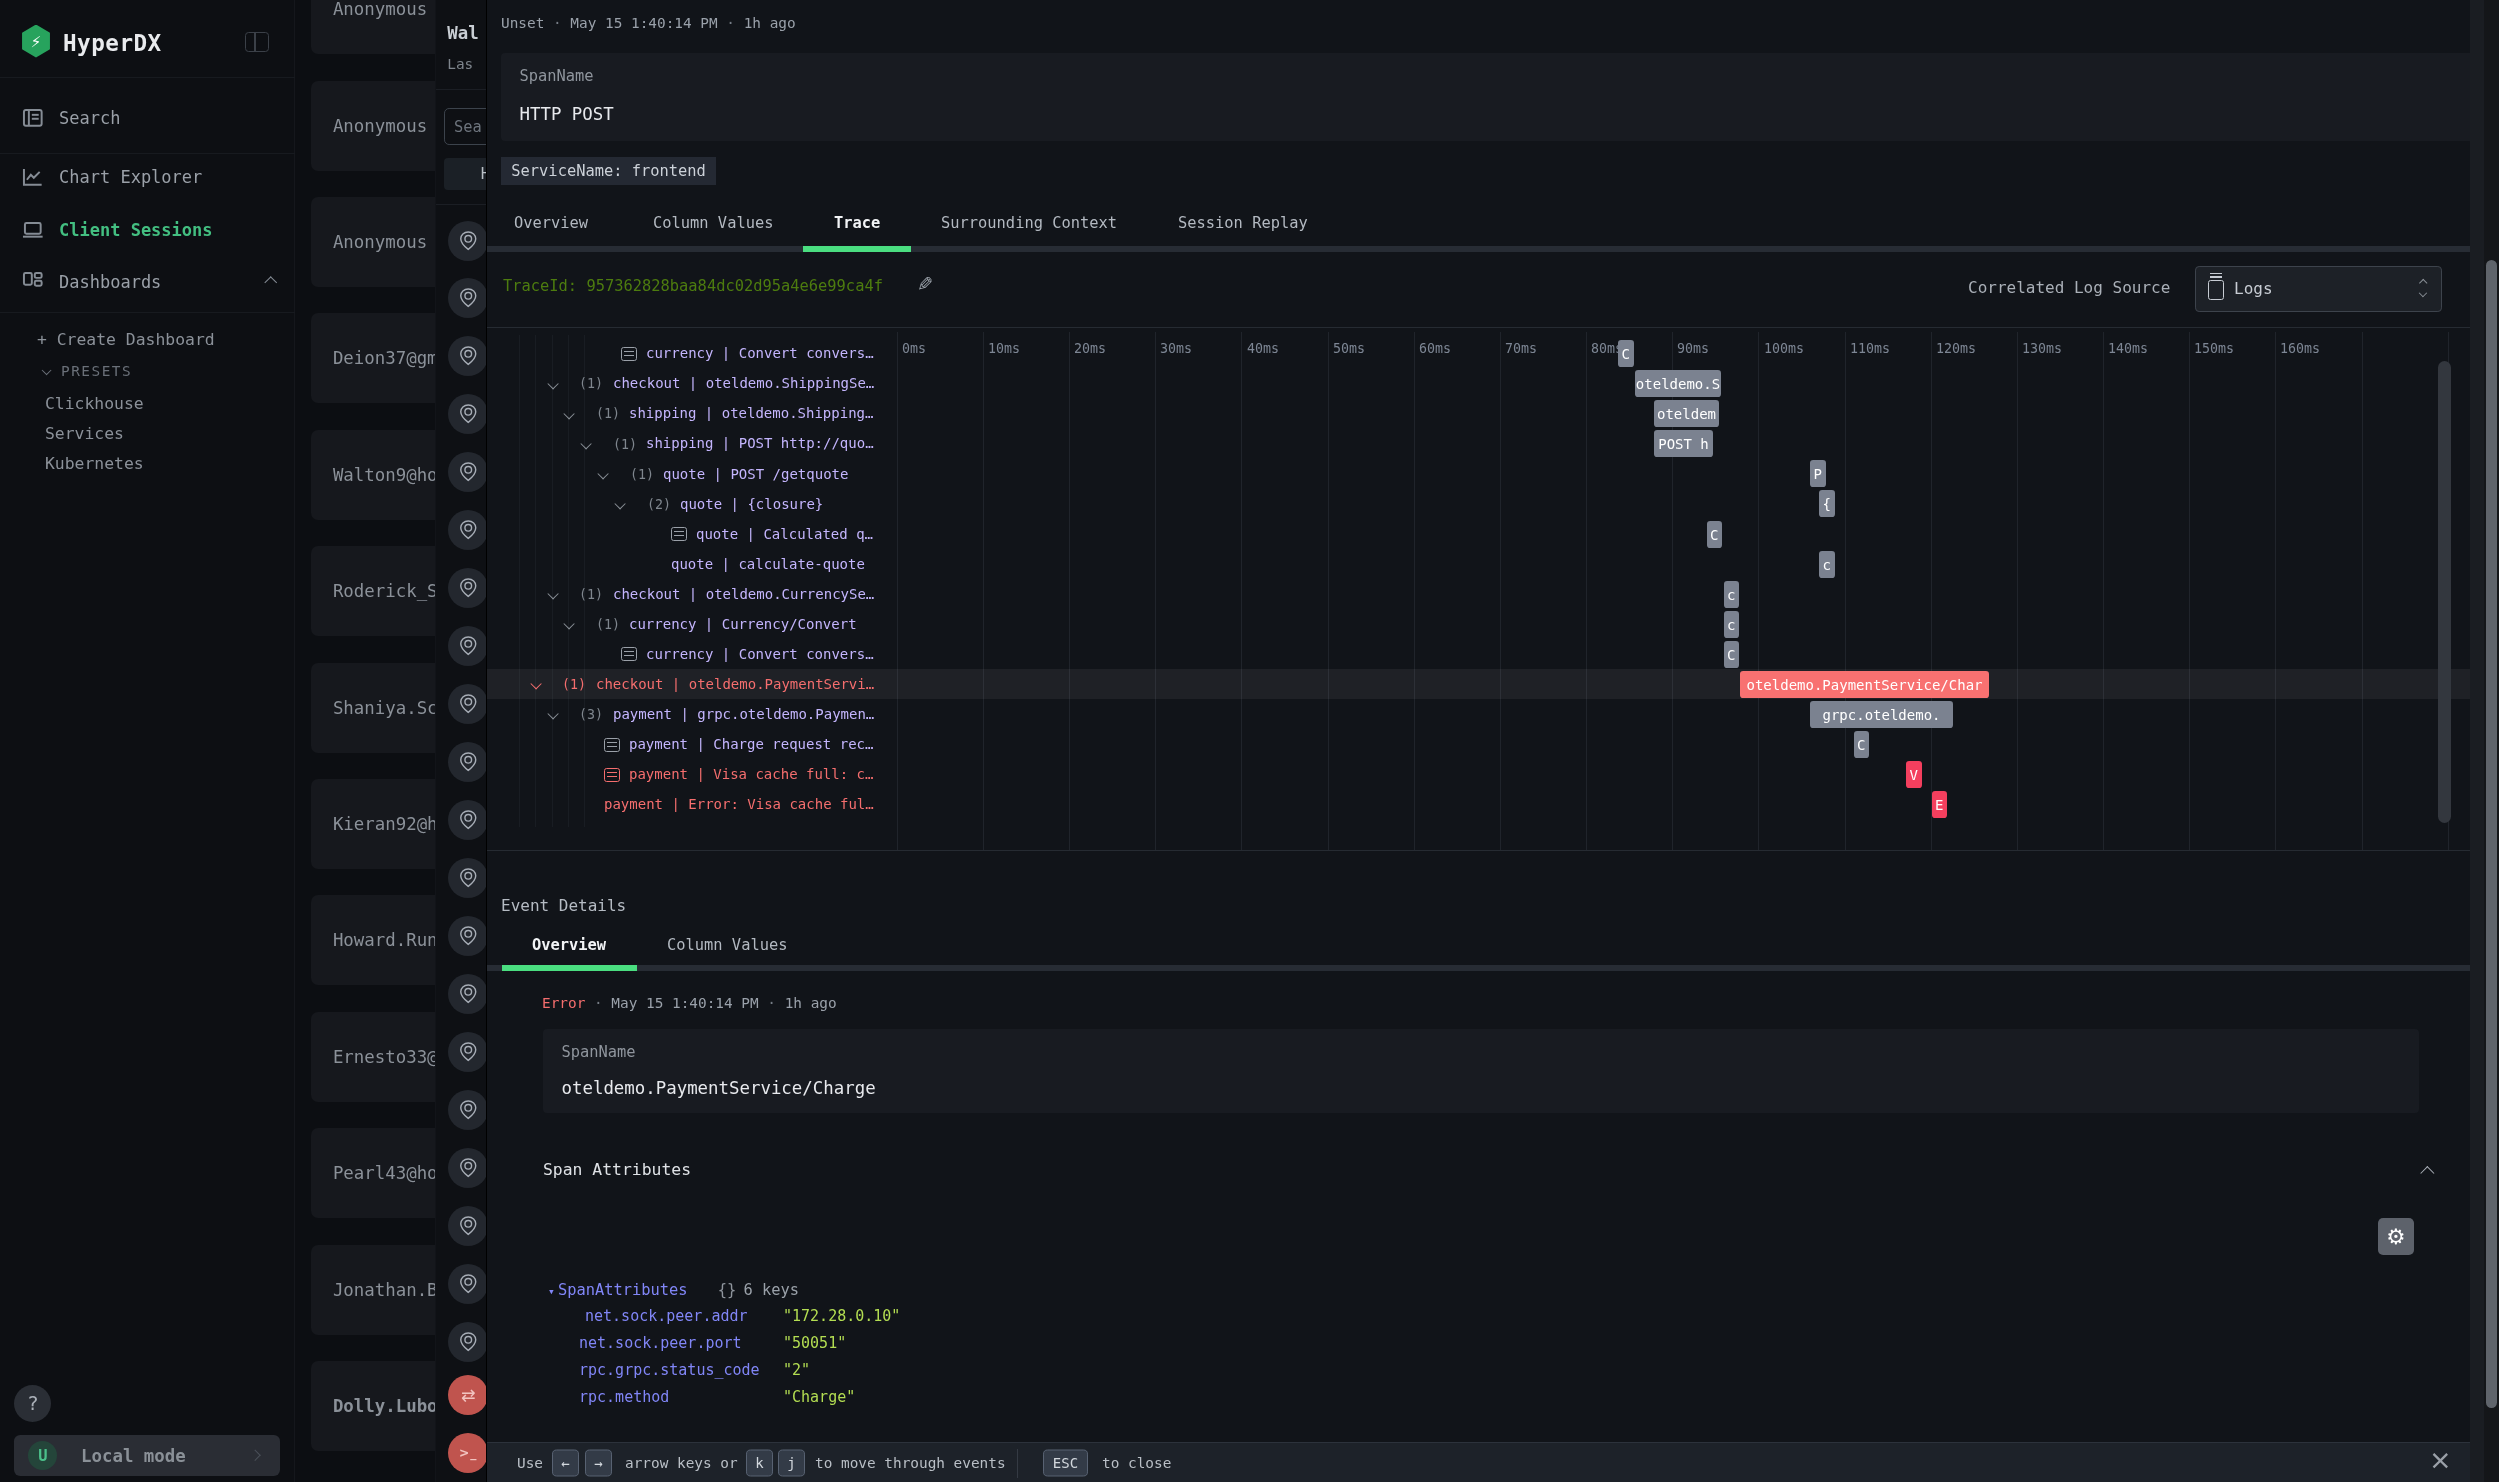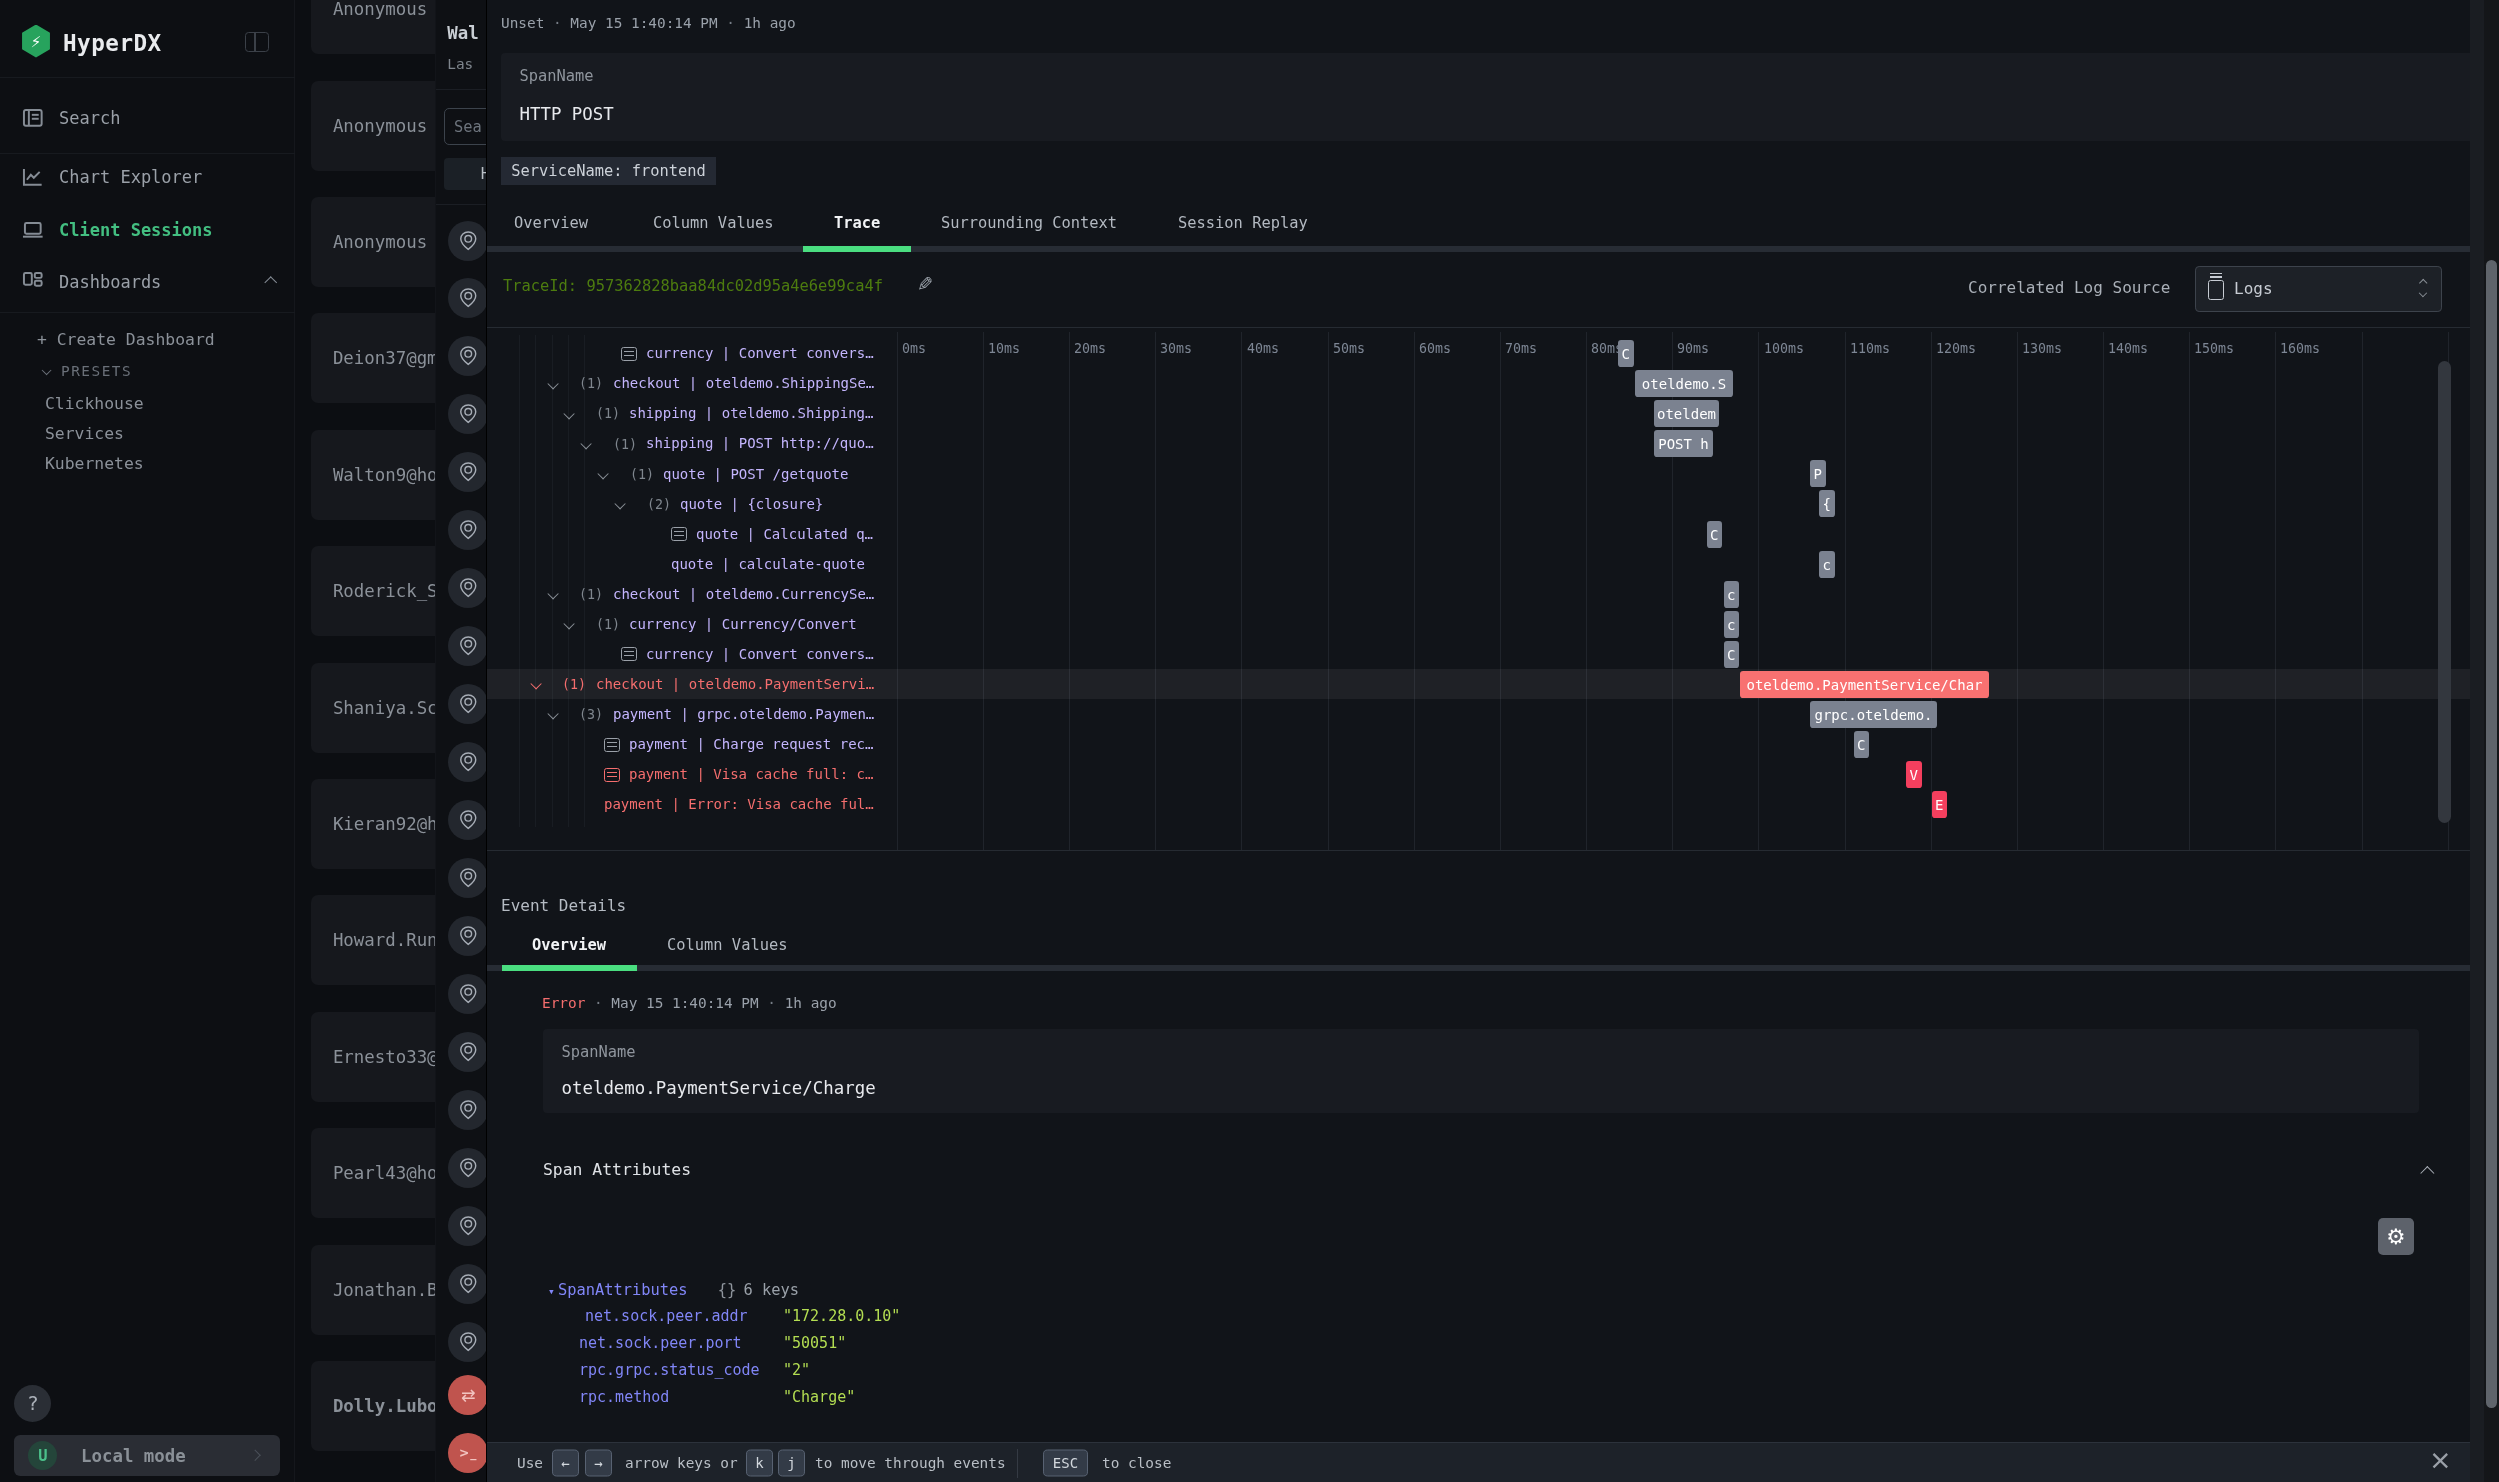--- a/index.html
+++ b/index.html
@@ -463,21 +463,21 @@
         <div class="wf-axis" style="left: 1535px;">130ms</div>
         <div class="wf-axis" style="left: 1621px;">140ms</div>
         <div class="wf-axis" style="left: 1707px;">150ms</div>
         <div class="wf-axis" style="left: 1793px;">160ms</div>
         <div class="logico" style="left: 134px; top: 15px;"></div>
         <div class="wf-text" style="left: 159px; top: 13.3px; max-width: 236px; overflow: hidden;">currency | Convert convers…</div>
         <div class="bar gray" style="left: 1131px; top: 8.2px; width: 15.5px;">C</div>
         <div class="wf-chev" style="left: 62px; top: 44px;"></div>
         <div class="wf-count" style="left: 75px; top: 44px;">(1)</div>
         <div class="wf-text" style="left: 126px; top: 43px; max-width: 269px; overflow: hidden;">checkout | oteldemo.ShippingSe…</div>
-        <div class="bar gray" style="left: 1148px; top: 38px; width: 98px;">oteldemo.S</div>
+        <div class="bar gray" style="left: 1148px; top: 38px; width: 86px;">oteldemo.S</div>
         <div class="wf-chev" style="left: 78px; top: 74px;"></div>
         <div class="wf-count" style="left: 92px; top: 74px;">(1)</div>
         <div class="wf-text" style="left: 142px; top: 73px; max-width: 253px; overflow: hidden;">shipping | oteldemo.Shipping…</div>
         <div class="bar gray" style="left: 1167px; top: 68px; width: 65px;">oteldem</div>
         <div class="wf-chev" style="left: 95px; top: 104px;"></div>
         <div class="wf-count" style="left: 109px; top: 105px;">(1)</div>
         <div class="wf-text" style="left: 159px; top: 103px; max-width: 236px; overflow: hidden;">shipping | POST http://quo…</div>
         <div class="bar gray" style="left: 1167px; top: 98px; width: 59px;">POST h</div>
         <div class="wf-chev" style="left: 112px; top: 134px;"></div>
         <div class="wf-count" style="left: 126px; top: 135px;">(1)</div>
@@ -504,21 +504,21 @@
         <div class="wf-text" style="left: 159px; top: 314px; max-width: 236px; overflow: hidden;">currency | Convert convers…</div>
         <div class="bar gray" style="left: 1237px; top: 309px; width: 14.6px;">C</div>
         <div class="wf-rowband" style="top: 337px;"></div>
         <div class="wf-chev" style="left: 45px; top: 344px; border-color: rgb(245, 110, 110);"></div>
         <div class="wf-count err" style="left: 58px; top: 345px;">(1)</div>
         <div class="wf-text err" style="left: 109px; top: 344px; max-width: 286px; overflow: hidden;">checkout | oteldemo.PaymentServi…</div>
         <div class="bar salmon" style="left: 1253px; top: 339px; width: 249px;">oteldemo.PaymentService/Char</div>
         <div class="wf-chev" style="left: 62px; top: 374px;"></div>
         <div class="wf-count" style="left: 75px; top: 375px;">(3)</div>
         <div class="wf-text" style="left: 126px; top: 374px; max-width: 269px; overflow: hidden;">payment | grpc.oteldemo.Paymen…</div>
-        <div class="bar gray" style="left: 1323px; top: 369px; width: 127px;">grpc.oteldemo.</div>
+        <div class="bar gray" style="left: 1323px; top: 369px; width: 143px;">grpc.oteldemo.</div>
         <div class="logico" style="left: 117px; top: 406px;"></div>
         <div class="wf-text" style="left: 142px; top: 404px; max-width: 253px; overflow: hidden;">payment | Charge request rec…</div>
         <div class="bar gray" style="left: 1367px; top: 399px; width: 14.6px;">C</div>
         <div class="logico err" style="left: 117px; top: 436px;"></div>
         <div class="wf-text err" style="left: 142px; top: 434px; max-width: 253px; overflow: hidden;">payment | Visa cache full: c…</div>
         <div class="bar red" style="left: 1419px; top: 429px; width: 15.5px;">V</div>
         <div class="wf-text err" style="left: 117px; top: 464px; max-width: 278px; overflow: hidden;">payment | Error: Visa cache ful…</div>
         <div class="bar red" style="left: 1445px; top: 459px; width: 14.6px;">E</div>
       </div>
     <div class="abs wf-scroll" style="top:361px"></div>

